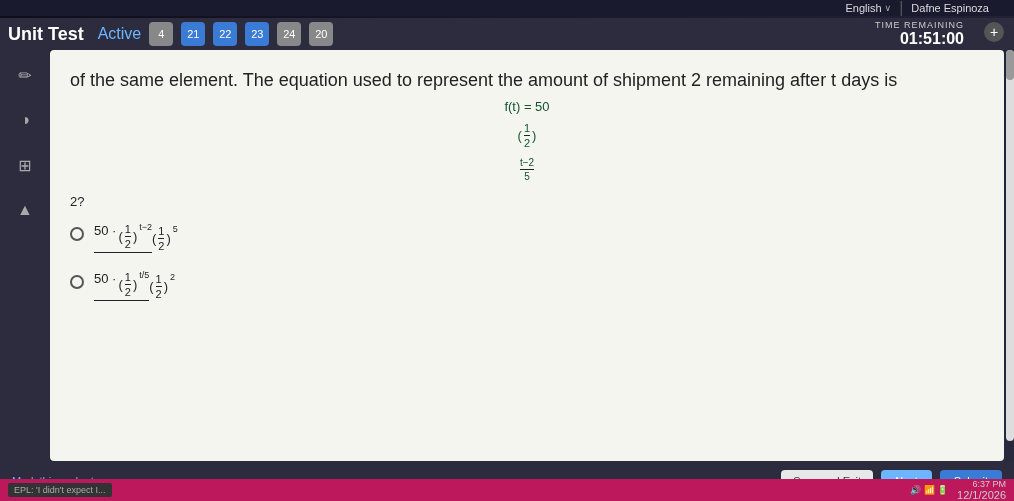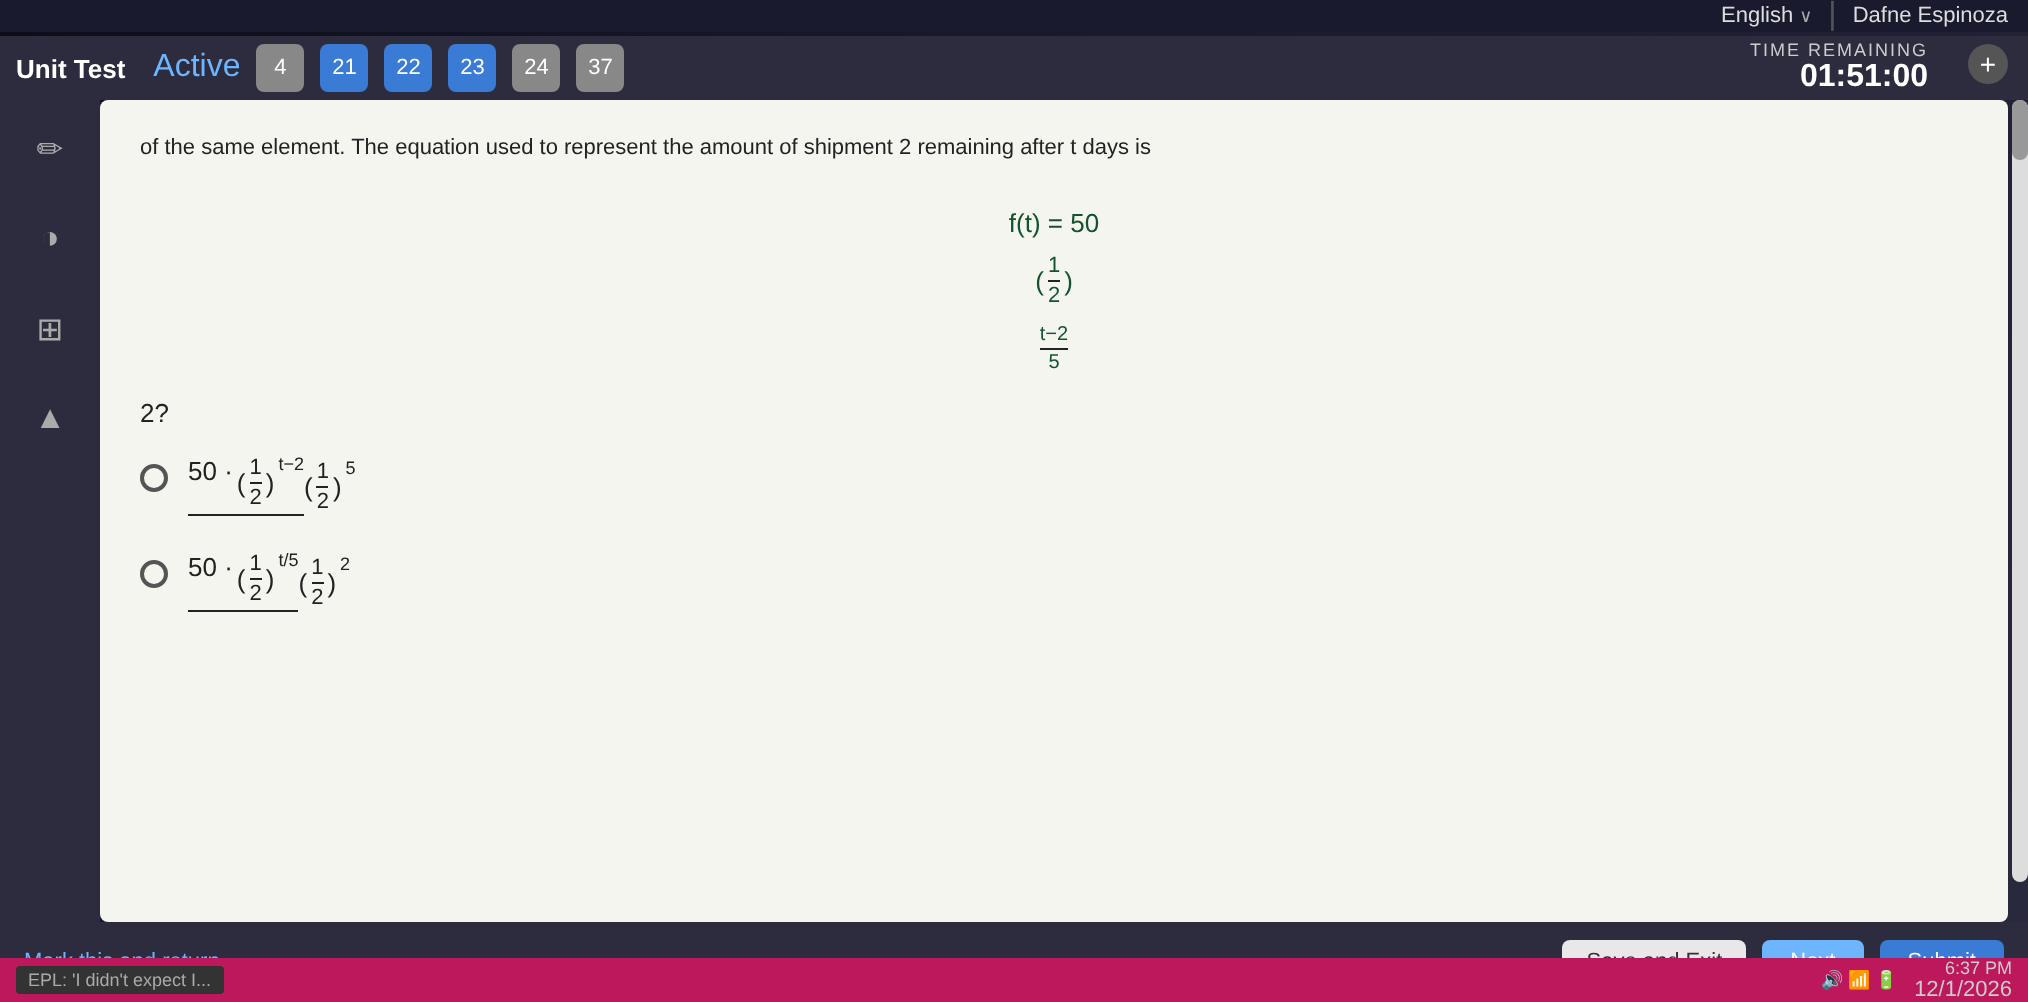--- a/index.html
+++ b/index.html
@@ -22,21 +22,21 @@
 
     
     .top-bar {
       position: absolute;
       top: 0; left: 0; right: 0;
       height: 16px;
       background: #1a1a2e;
       display: flex;
       align-items: center;
       justify-content: flex-end;
-      padding: 0 10px;
+      padding: 0 25px;
       z-index: 10;
     }
 
     .lang-select {
       display: flex;
       align-items: center;
       gap: 3px;
       color: #ddd;
       font-size: 11px;
     }
@@ -61,21 +61,21 @@
       background: #2c2c3e;
       display: flex;
       align-items: center;
       padding: 0 8px;
       gap: 8px;
       z-index: 10;
     }
 
     .header-title {
       color: #fff;
-      font-size: 13px;
+      font-size: 18px;
       font-weight: bold;
       margin-right: 6px;
     }
 
     .header-active {
       color: #6db6ff;
       font-size: 16px;
     }
 
     .nav-btn {
@@ -177,24 +177,24 @@
       right: 10px;
       bottom: 40px;
       background: #f5f5f0;
       border-radius: 4px;
       padding: 16px 20px;
       z-index: 5;
       overflow: hidden;
     }
 
     .question-text {
-      font-size: 11px;
+      font-size: 18px;
       color: #222;
       line-height: 1.6;
-      margin-bottom: 20px;
+      margin-bottom: 4px;
     }
 
     .math-line {
       font-size: 13px;
       color: #14532d;
       margin-bottom: 12px;
       display: flex;
       align-items: center;
       gap: 8px;
       flex-wrap: wrap;
@@ -370,21 +370,21 @@
 </div>
 
 <div class="header-row">
   <span class="header-title">Unit Test</span>
   <span class="header-active">Active</span>
   <button class="nav-btn dark">4</button>
   <button class="nav-btn active">21</button>
   <button class="nav-btn active">22</button>
   <button class="nav-btn active">23</button>
   <button class="nav-btn dark">24</button>
-  <button class="nav-btn dark">37</button>
+  <button class="nav-btn dark">20</button>
 </div>
 
 <div class="time-remaining">
   <span class="time-label">TIME REMAINING</span>
   <span class="time-value">01:51:00</span>
 </div>
 
 <div class="plus-btn">+</div>
 
 <div class="sidebar">

